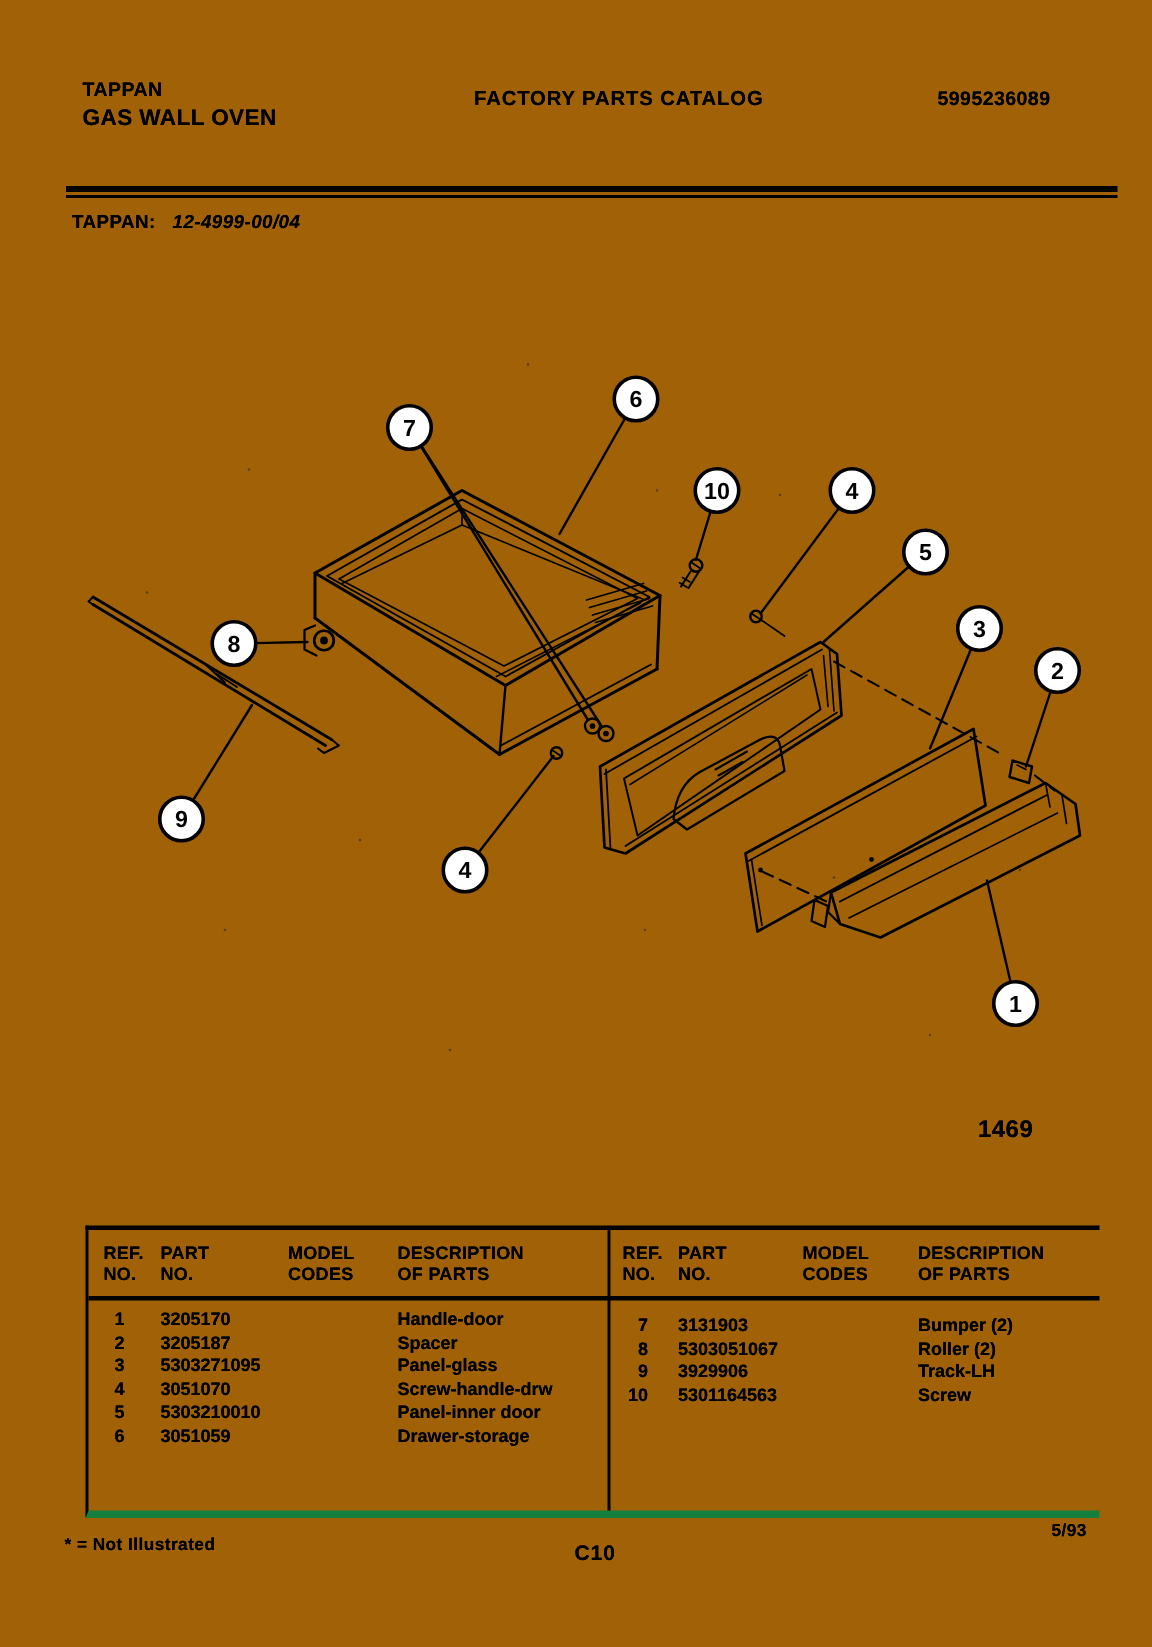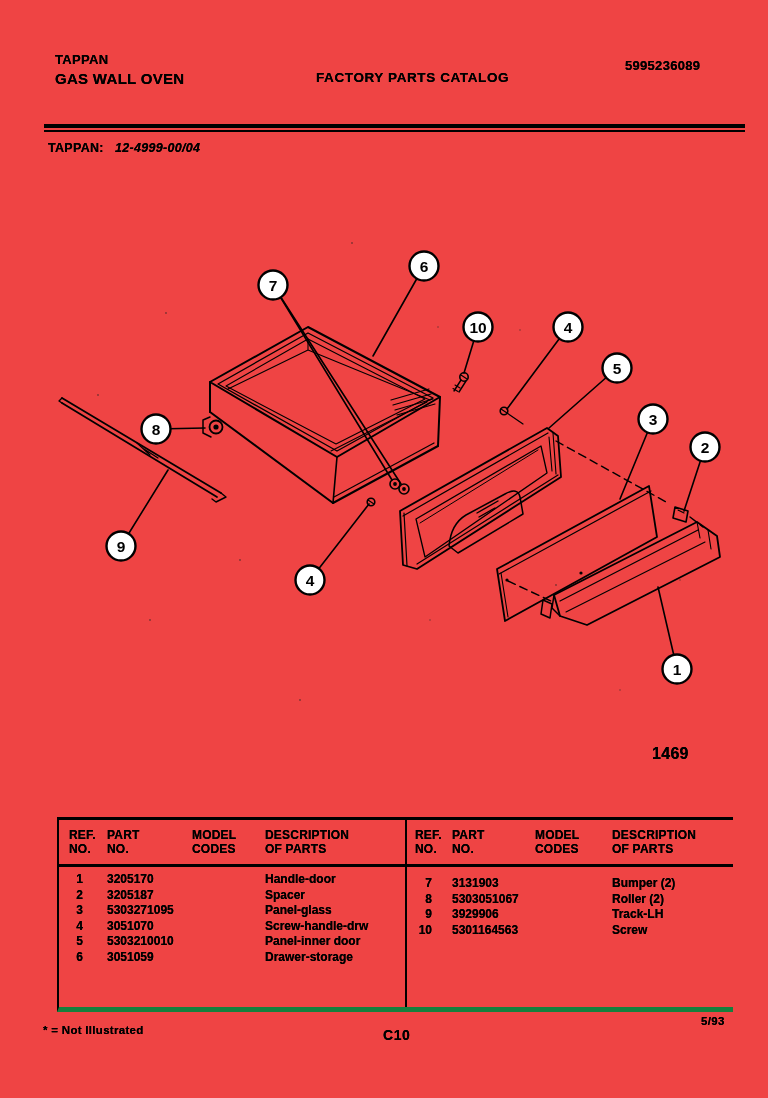--- a/index.html
+++ b/index.html
@@ -1,23 +1,23 @@
 <!DOCTYPE html>
 <html><head>
 <meta charset="utf-8">
 <style>
   html,body{margin:0;padding:0;background:#e8e8e8;}
-  #page{position:relative;width:768px;height:1098px;background:#ef4444;overflow:hidden;
+  #page{position:relative;width:768px;height:1098px;background:#a16207;overflow:hidden;
         font-family:"Liberation Sans",sans-serif;color:#000;}
   .abs{position:absolute;}
   .b{font-weight:bold;letter-spacing:.3px;text-shadow:0 0 .4px #000;}
   
   .brand1{left:55px;top:52px;font-size:13px;}
   .brand2{left:55px;top:70px;font-size:15px;}
-  .doctitle{left:316px;top:58px;font-size:13.5px;letter-spacing:.6px;margin-top:12px;}
+  .doctitle{left:316px;top:58px;font-size:13.5px;letter-spacing:.6px;}
   .pubno{left:625px;top:58px;font-size:13px;}
   .rule1{left:44px;top:124px;width:701px;height:4px;background:#000;}
   .rule2{left:44px;top:130px;width:701px;height:2px;background:#000;}
   .modellbl{left:48px;top:141px;font-size:12.5px;}
   .modelval{left:115px;top:141px;font-size:12.5px;font-style:italic;}
   
   #art{left:0;top:0;}
   .fignum{left:652px;top:745px;font-size:16px;}
   
   #ptable{left:57px;top:817px;width:674px;height:187px;

